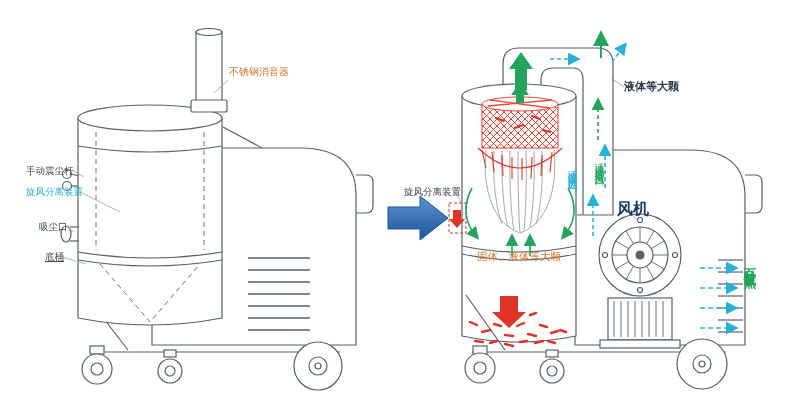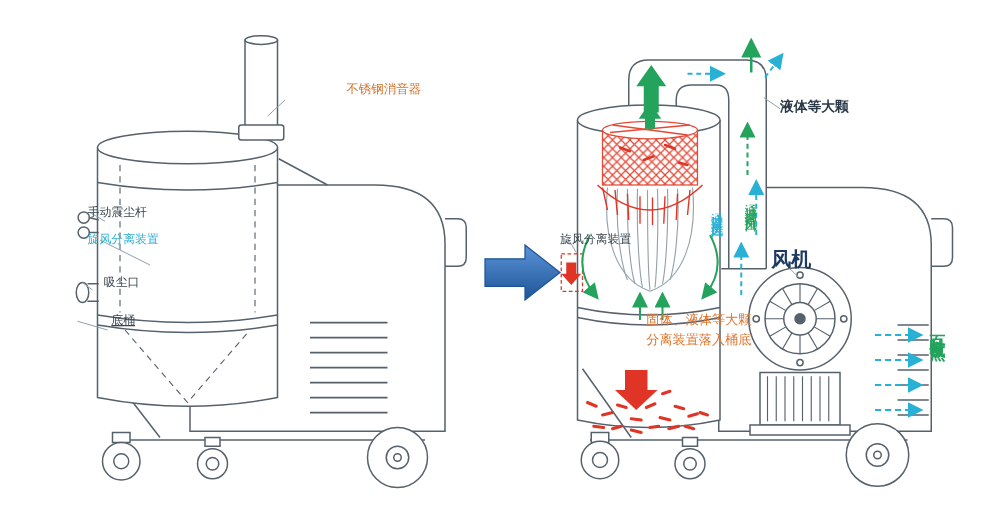--- a/index.html
+++ b/index.html
@@ -1,21 +1,21 @@
 <!DOCTYPE html>
 <html><head>
 <meta charset="utf-8">
 <style>
   html,body{margin:0;padding:0;background:#fff;}
   .canvas{position:relative;width:800px;height:420px;background:#ffffff;overflow:hidden;
           font-family:"Liberation Sans",sans-serif;}
   .art{position:absolute;left:0;top:0;}
   .lbl{position:absolute;color:#3a4550;white-space:nowrap;line-height:1.2;}
-  .lbl.small{font-size:9.5px;margin-left:44px;}
-  .lbl.orange{color:#d2752f;margin-left:48px;}
+  .lbl.small{font-size:9.5px;}
+  .lbl.orange{color:#d2752f;}
   .lbl.cyan{color:#29b0d5;}
   .lbl.green{color:#23a35b;}
   .lbl.bold{font-weight:bold;}
   .vtext{writing-mode:vertical-rl;text-orientation:upright;letter-spacing:2px;}
   .note{position:absolute;color:#e0762e;font-size:10.5px;line-height:16px;white-space:nowrap;}
   .note span{display:block;}
 </style>
 </head>
 <body>
 
@@ -248,20 +248,19 @@
   <div class="lbl small" style="left:404px;top:186px;">旋风分离装置</div>
 
   <div class="lbl bold" style="left:624px;top:80px;font-size:11px;color:#2b3947;">液体等大颗</div>
 
   <div class="lbl cyan vtext" style="left:566px;top:162px;font-size:10px;">通过管道进风口</div>
 
   <div class="lbl green vtext" style="left:593px;top:155px;font-size:10px;">通过消音器排风口</div>
 
   <div class="lbl bold" style="left:617px;top:199px;font-size:16px;color:#1d3a63;">风机</div>
 
-  <div class="note" style="left:477px;top:248px;margin-left:40px;">
+  <div class="note" style="left:477px;top:248px;">
     <span>固体、液体等大颗</span>
-    <span>分离装置落入桶底</span>
   </div>
 
   <div class="lbl green bold vtext" style="left:742px;top:258px;font-size:12.5px;">百叶窗散热</div>
 
 </div>
 
 </body></html>

